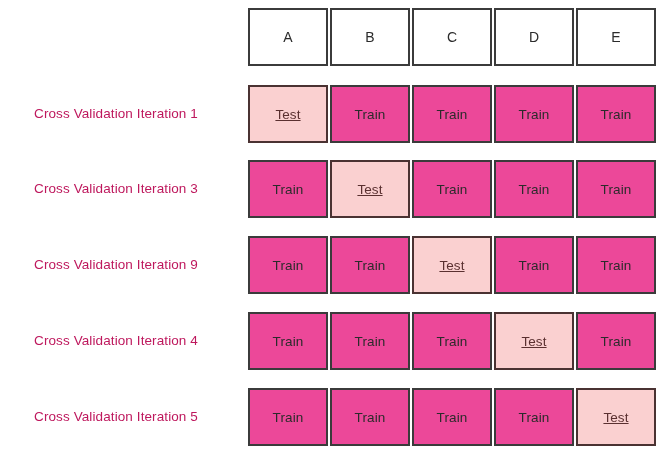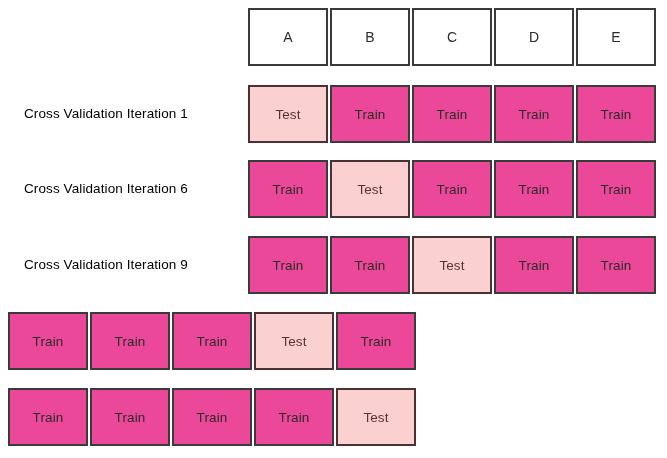--- a/index.html
+++ b/index.html
@@ -31,27 +31,26 @@
     right: 0;
     height: 58px;
     display: flex;
     align-items: center;
   }
 
   .row-label {
     width: 240px;
     padding-right: 8px;
     box-sizing: border-box;
-    text-align: left;
+    text-align: center;
     font-size: 13.5px;
-    color: #000000;
+    color: #be185d;
     line-height: 58px;
     white-space: nowrap;
     letter-spacing: 0.1px;
-    padding-left: 24px;
   }
 
   .cells {
     position: relative;
     width: 419px;
     height: 58px;
   }
 
   .cell {
     position: absolute;
@@ -73,20 +72,21 @@
   .col-0 { left: 8px; }
   .col-1 { left: 90px; }
   .col-2 { left: 172px; }
   .col-3 { left: 254px; }
   .col-4 { left: 336px; }
 
   .cell.test {
     background: #fad0d0;
     border-color: #4a3232;
     color: #5a3030;
+    text-decoration: underline;
   }
 
   .cell.header {
     background: #ffffff;
     color: #2b2b2b;
     font-size: 14px;
   }
 
   
   .row-head { top: 8px; }
@@ -117,21 +117,21 @@
     <div class="cells">
       <div class="cell test col-0">Test</div>
       <div class="cell col-1">Train</div>
       <div class="cell col-2">Train</div>
       <div class="cell col-3">Train</div>
       <div class="cell col-4">Train</div>
     </div>
   </div>
 
   <div class="grid-row row-1">
-    <div class="row-label">Cross Validation Iteration 6</div>
+    <div class="row-label">Cross Validation Iteration 3</div>
     <div class="cells">
       <div class="cell col-0">Train</div>
       <div class="cell test col-1">Test</div>
       <div class="cell col-2">Train</div>
       <div class="cell col-3">Train</div>
       <div class="cell col-4">Train</div>
     </div>
   </div>
 
   <div class="grid-row row-2">
@@ -139,30 +139,32 @@
     <div class="cells">
       <div class="cell col-0">Train</div>
       <div class="cell col-1">Train</div>
       <div class="cell test col-2">Test</div>
       <div class="cell col-3">Train</div>
       <div class="cell col-4">Train</div>
     </div>
   </div>
 
   <div class="grid-row row-3">
+    <div class="row-label">Cross Validation Iteration 4</div>
     <div class="cells">
       <div class="cell col-0">Train</div>
       <div class="cell col-1">Train</div>
       <div class="cell col-2">Train</div>
       <div class="cell test col-3">Test</div>
       <div class="cell col-4">Train</div>
     </div>
   </div>
 
   <div class="grid-row row-4">
+    <div class="row-label">Cross Validation Iteration 5</div>
     <div class="cells">
       <div class="cell col-0">Train</div>
       <div class="cell col-1">Train</div>
       <div class="cell col-2">Train</div>
       <div class="cell col-3">Train</div>
       <div class="cell test col-4">Test</div>
     </div>
   </div>
 
 </div>

